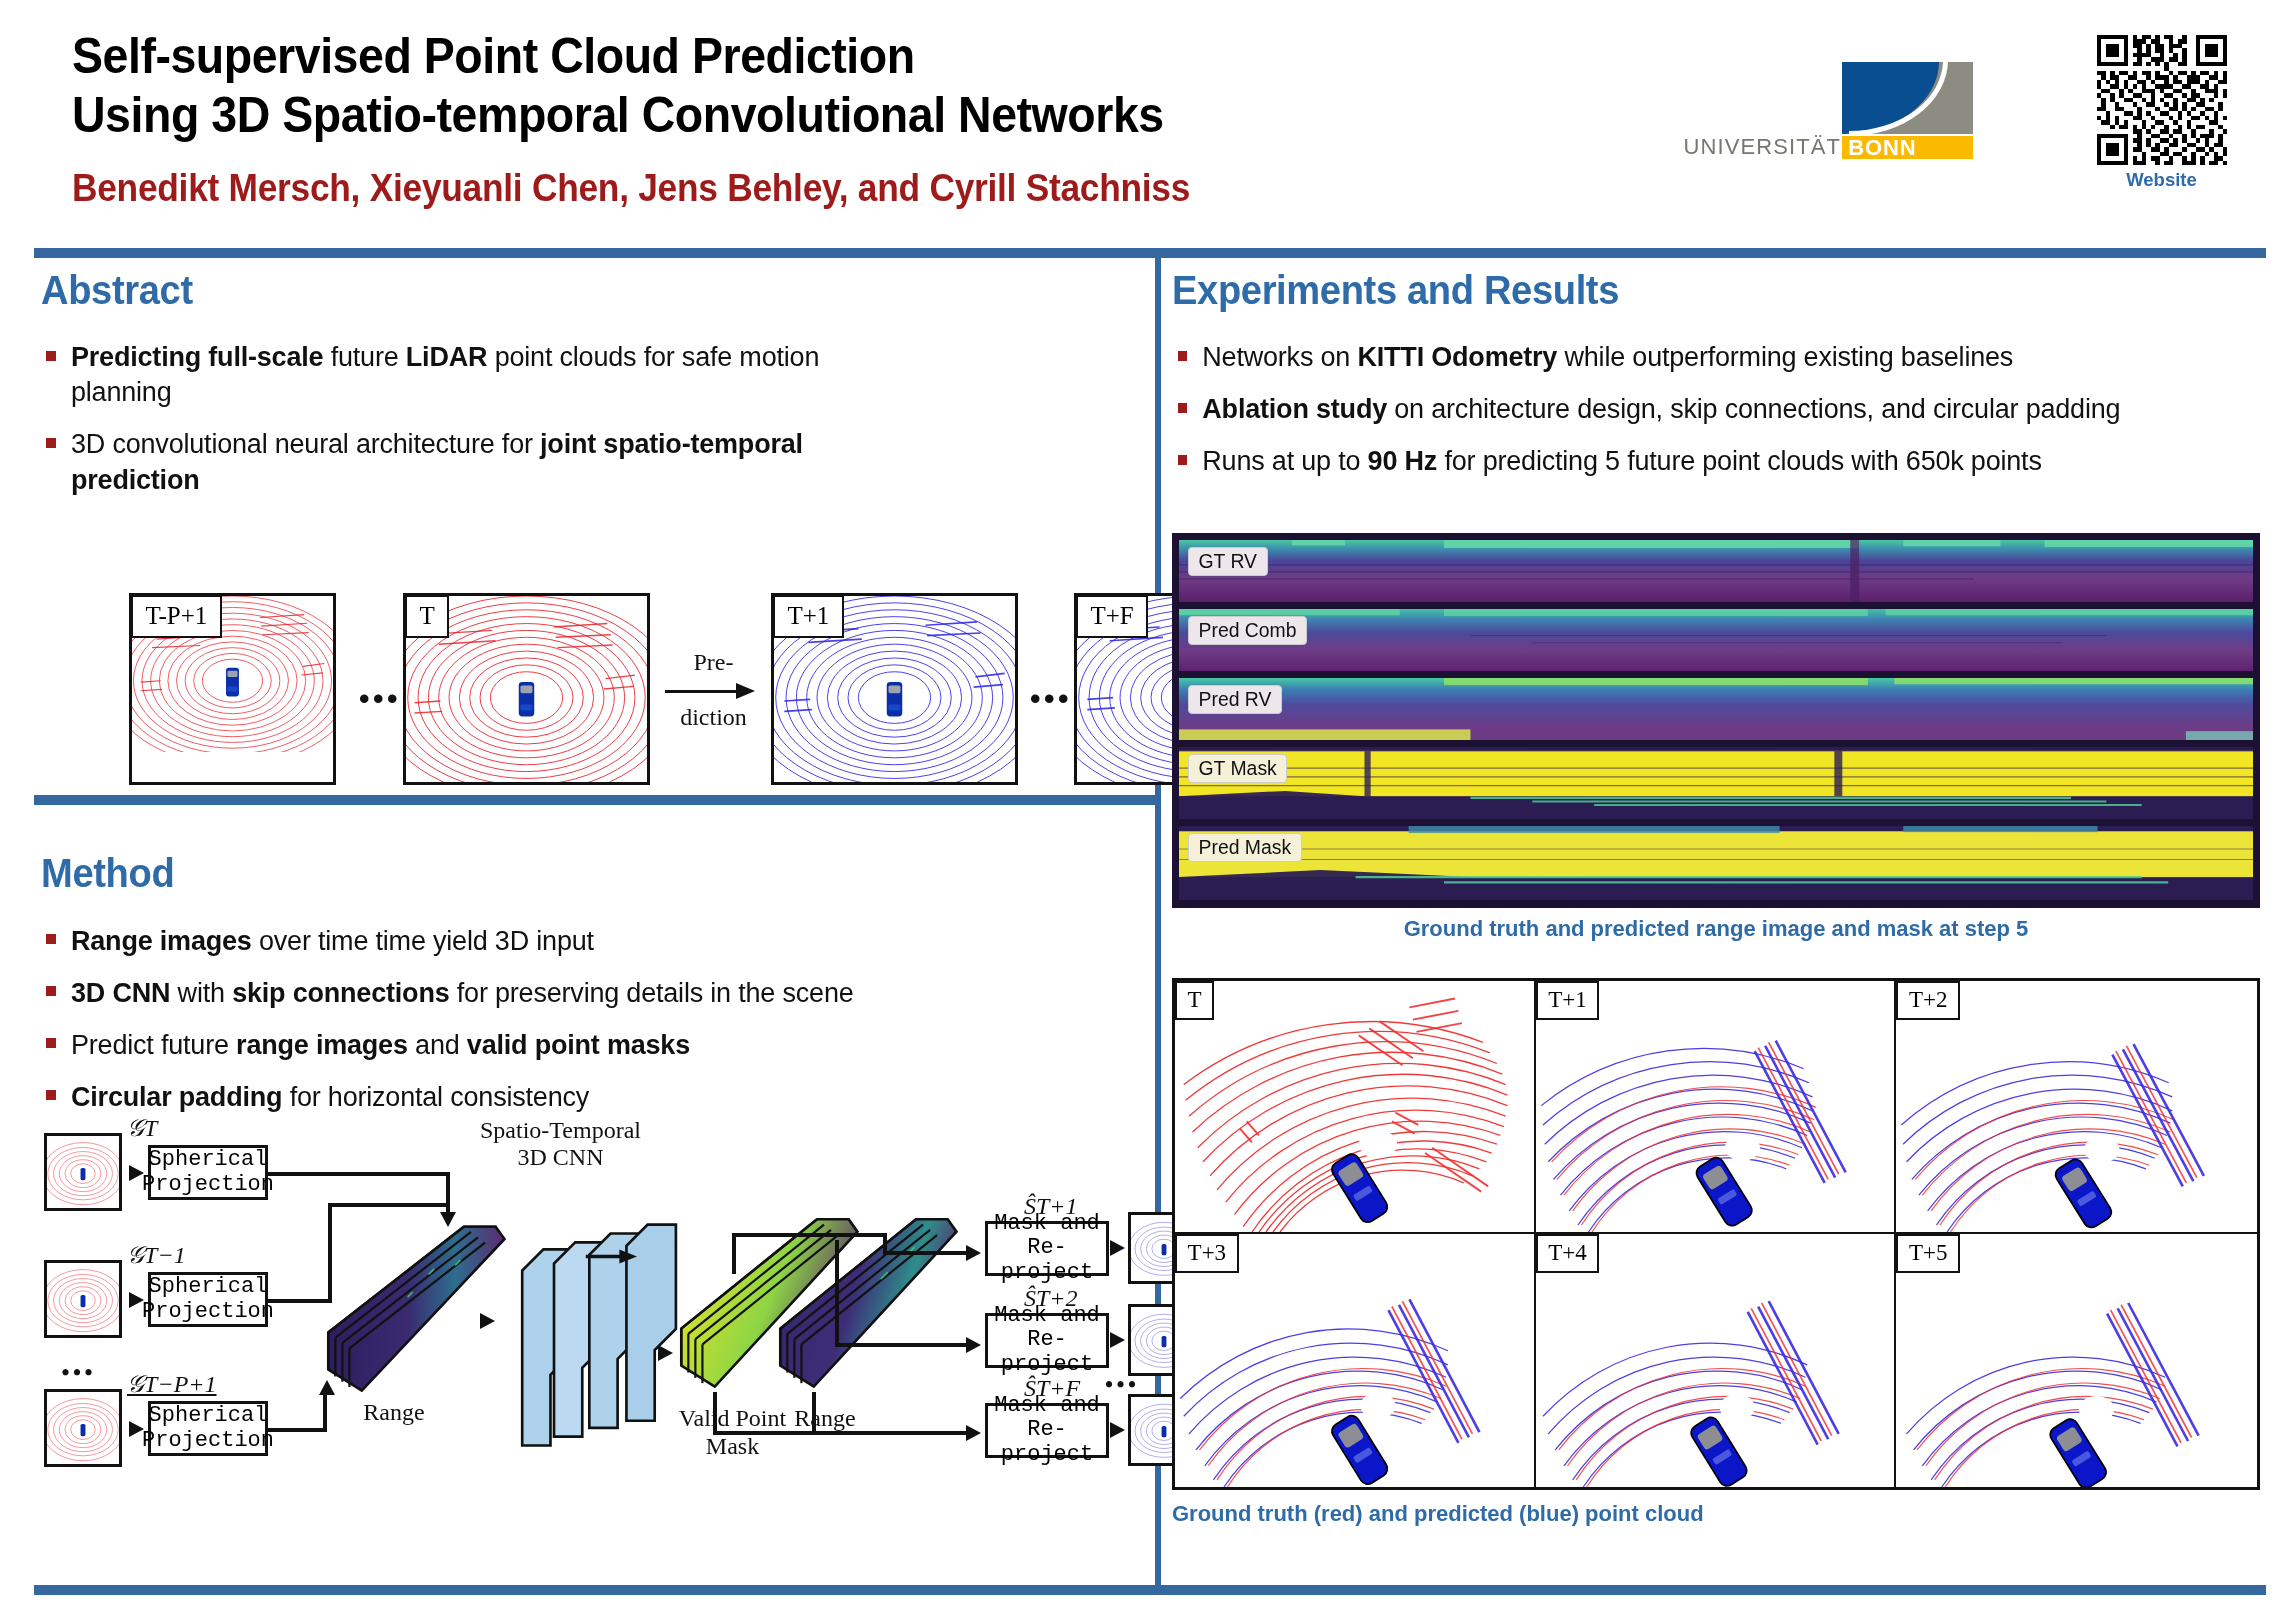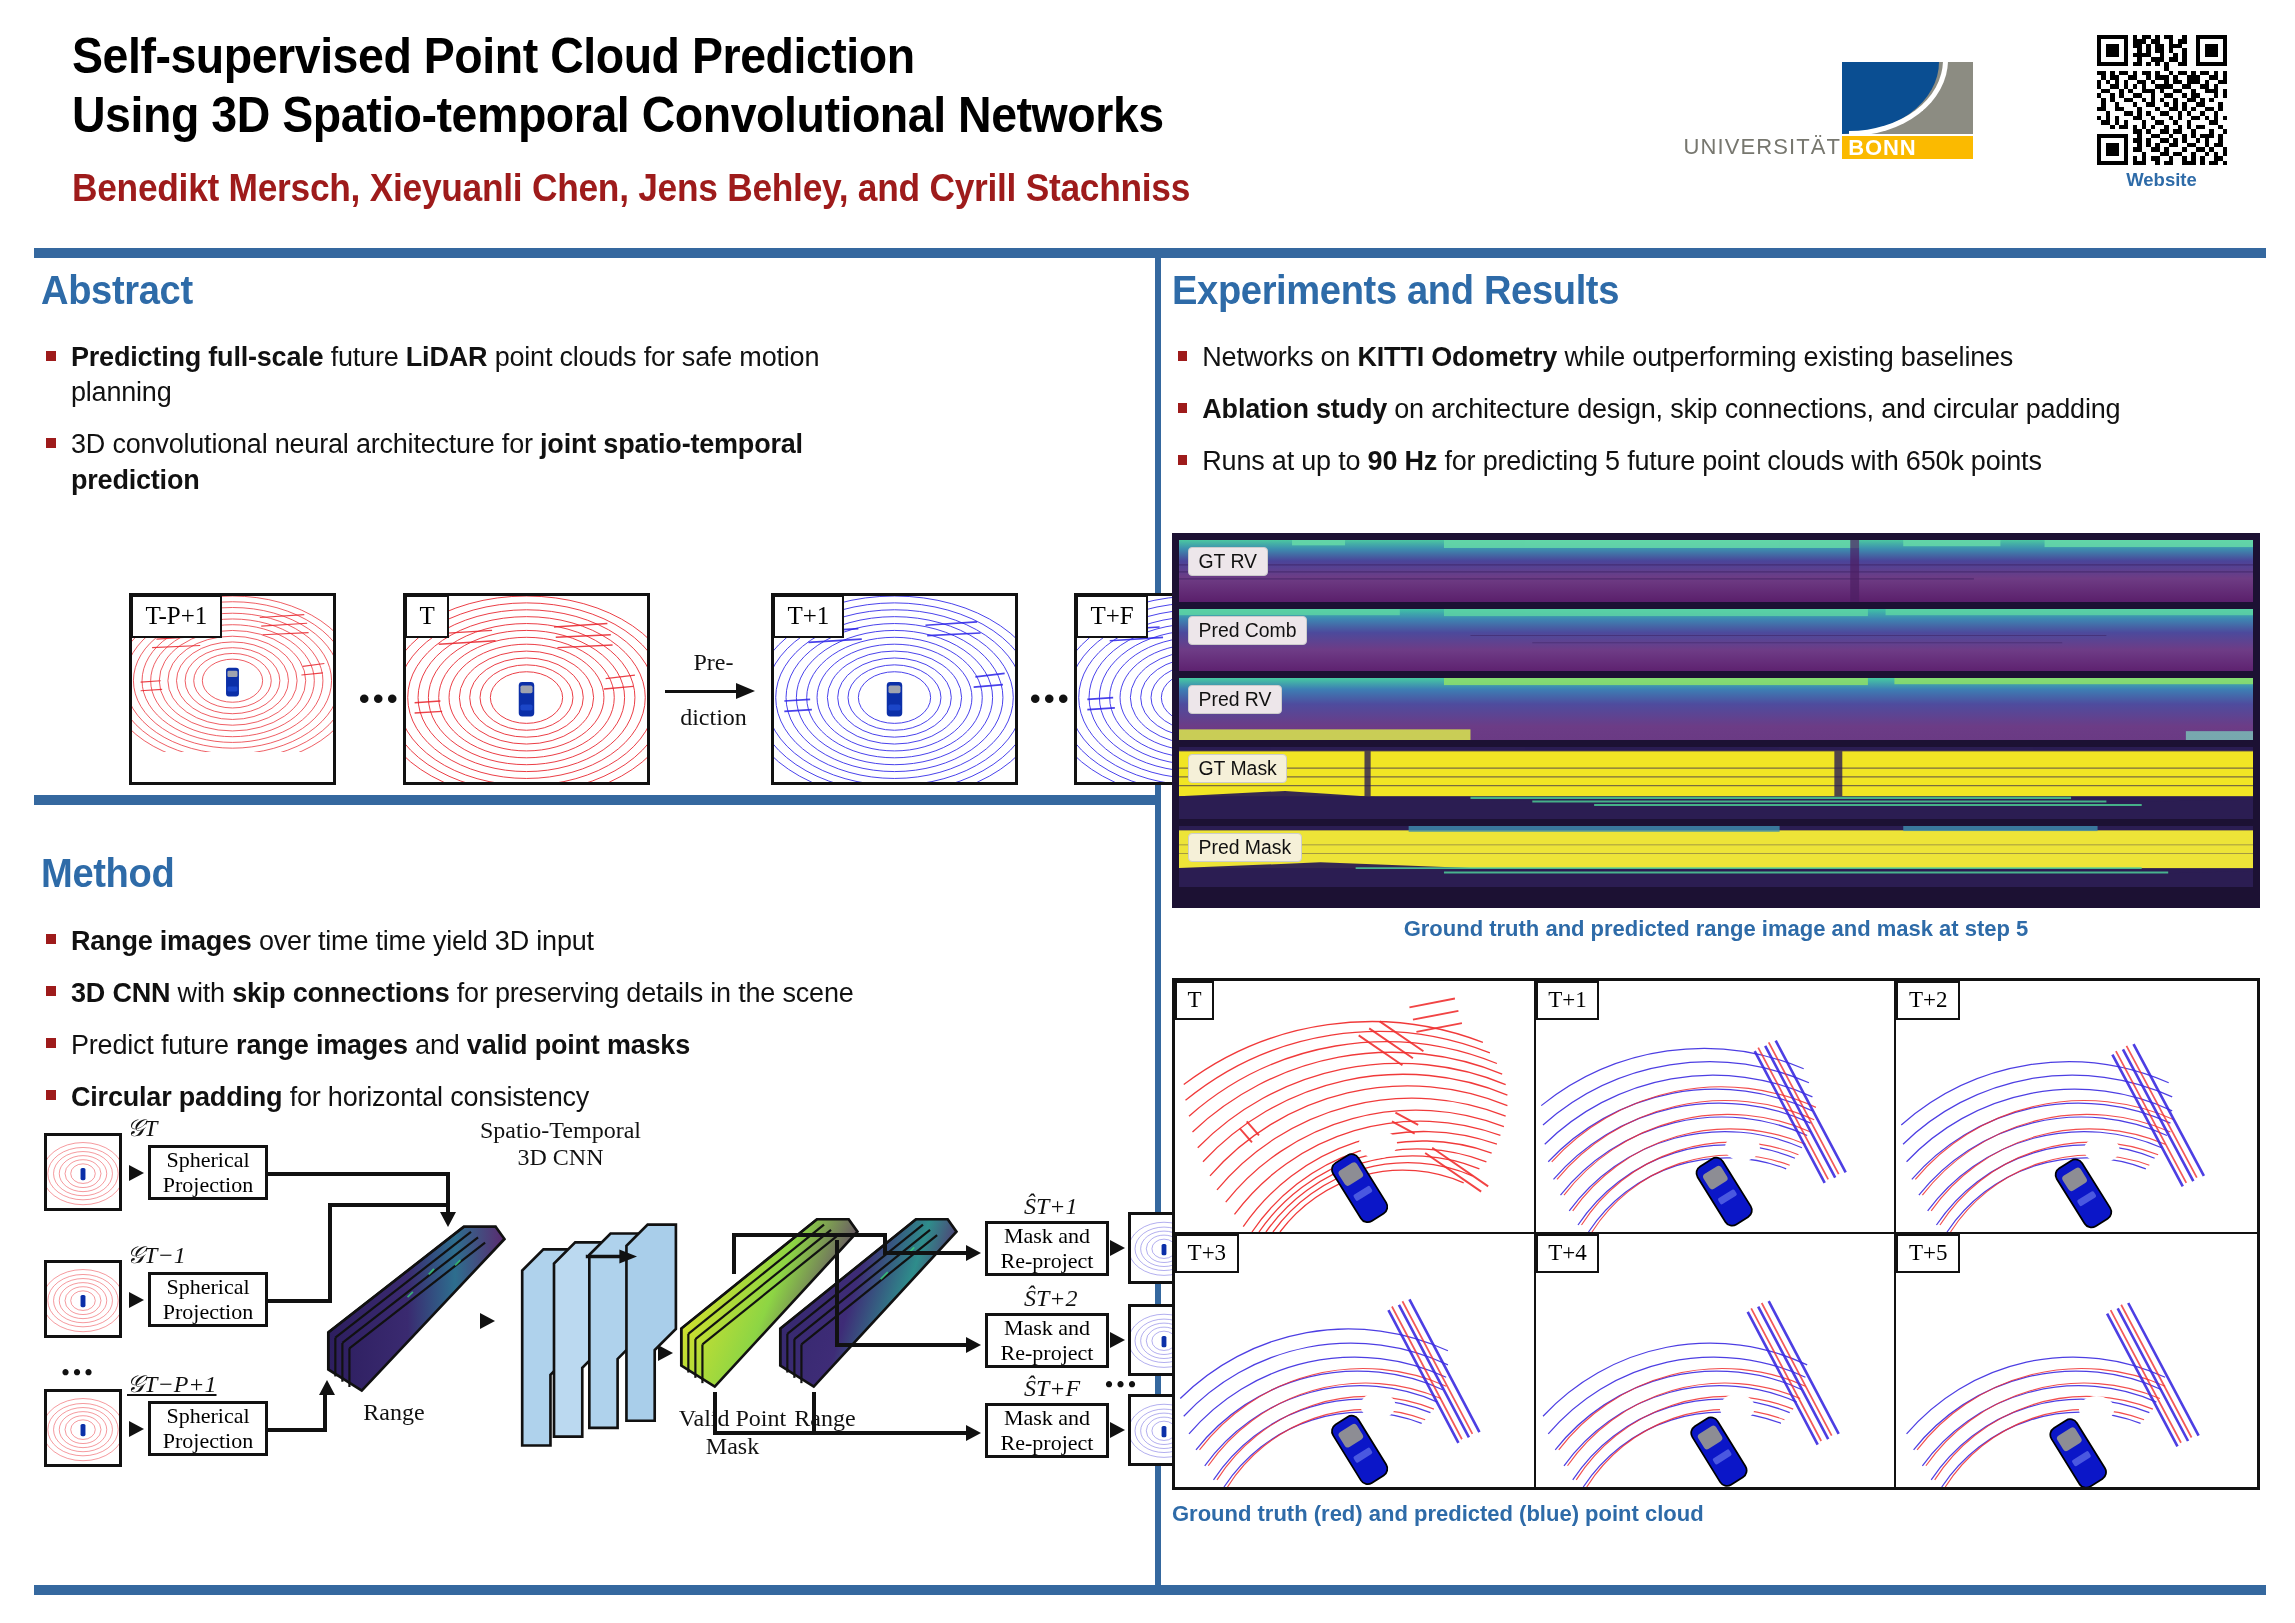--- a/index.html
+++ b/index.html
@@ -111,21 +111,21 @@
   .arrow-line::after {
     content:""; position:absolute; left:71px; top:1.8px; width:0; height:0;
     border-left:19.4px solid #111; border-top:8.8px solid transparent; border-bottom:8.8px solid transparent;
   }
 
   
   #arch-fig { position:absolute; left:35px; top:1108px; width:1104px; height:406px;
     font-family:"Liberation Serif", serif; }
   .arch-box {
     position:absolute; border:3.5px solid #111; background:#fff;
-    font-family:Liberation Serif, serif; font-size:22px; line-height:1.12;
+    font-family:Liberation Mono, monospace; font-size:22px; line-height:1.12;
     text-align:center; display:flex; flex-direction:column;
     align-items:center; justify-content:center; padding:2.6px 3.5px;
   }
   .arch-label { position:absolute; font-family:"Liberation Serif", serif;
     font-size:24px; color:#111; text-align:center; line-height:1.15; }
   .arch-mini { position:absolute; border:3.5px solid #111; background:#fff; overflow:hidden; }
   .arch-line { position:absolute; background:#111; }
   .arch-arrow-r { position:absolute; width:0; height:0;
     border-left:15px solid #111; border-top:8px solid transparent; border-bottom:8px solid transparent; }
   .arch-arrow-d { position:absolute; width:0; height:0;
@@ -932,21 +932,21 @@
       </g>
       <g stroke="#2B1D52" stroke-width="1.3" opacity="0.6">
         <line x1="0" y1="24" x2="1216" y2="24"></line>
           <line x1="0" y1="34" x2="1216" y2="34"></line>
         <line x1="0" y1="44" x2="1216" y2="44"></line>
       </g>
     </svg>
     <div class="rv-tag mask">GT Mask</div>
   </div>
 
-  <div class="rv-strip" style="top:293px; height:61px;">
+  <div class="rv-strip" style="top:293px; height:74px;">
     <svg viewBox="0 0 1216 84" preserveAspectRatio="none" style="width:100%;height:100%">
       <rect width="1216" height="84" fill="#2B1D52"></rect>
       <rect x="0" y="6" width="1216" height="52" fill="#EDE438"></rect>
       <g fill="#3E8FAE" opacity="0.8">
         <rect x="260" y="0" width="420" height="8"></rect>
           <rect x="820" y="0" width="220" height="7"></rect>
       </g>
       <path d="M0 58 L160 50 L330 58 L560 64 L840 68 L1090 66 L1216 62 L1216 84 L0 84 Z" fill="#2B1D52" opacity="0.95"></path>
       <g stroke="#4ECE9A" stroke-width="2.6" opacity="0.85">
         <line x1="200" y1="58" x2="1090" y2="58"></line>

